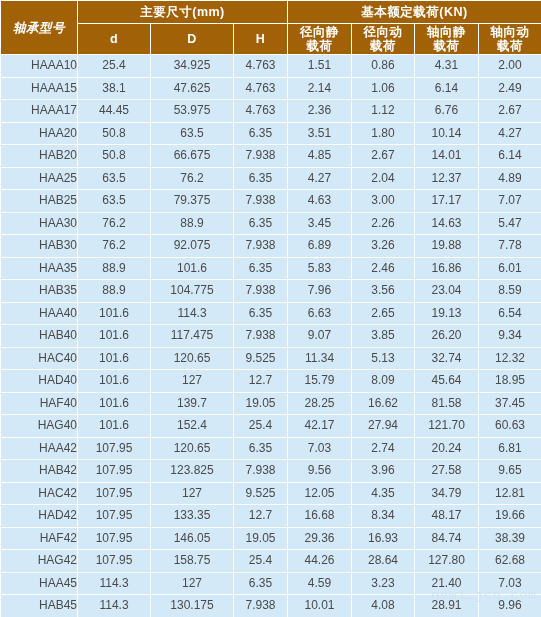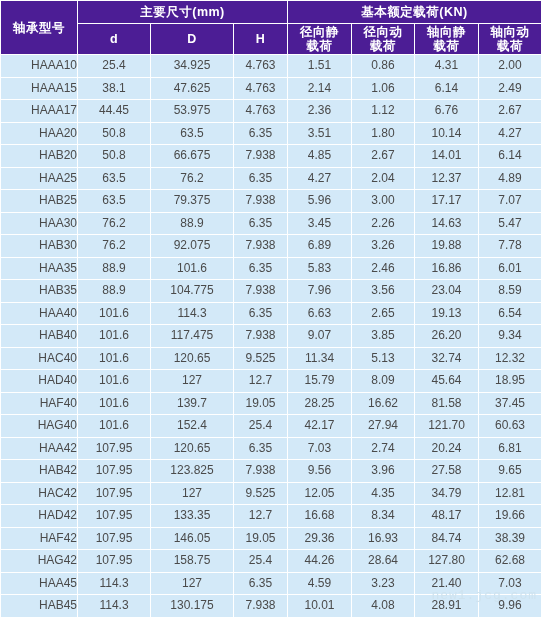--- a/index.html
+++ b/index.html
@@ -26,40 +26,41 @@
   }
   table.spec-table th,
   table.spec-table td {
     padding: 0;
     margin: 0;
     text-align: center;
     vertical-align: middle;
   }
   
   thead th {
-    background: #4c1d95;
+    background: #a16207;
     color: #ffffff;
     border: 1px solid #ffffff;
     font-weight: bold;
     letter-spacing: 0.5px;
   }
   th.group-head {
     font-size: 12.5px;
     height: 22px;
     line-height: 22px;
   }
   th.sub-head {
     font-size: 12.5px;
     height: 30px;
     line-height: 14px;
   }
   th.rowspan-head {
     font-size: 12.5px;
     height: 52px;
     line-height: 14px;
+    font-style: italic;
   }
   th.sub-head .hl {
     display: block;
   }
   
   tbody td {
     background: #d3e9f8;
     border: 1px solid #ffffff;
     color: #4a4a4a;
     font-size: 12px;
@@ -204,21 +205,21 @@
           <td>4.27</td>
           <td>2.04</td>
           <td>12.37</td>
           <td>4.89</td>
         </tr>
         <tr>
           <td class="model-cell">HAB25</td>
           <td>63.5</td>
           <td>79.375</td>
           <td>7.938</td>
-          <td>5.96</td>
+          <td>4.63</td>
           <td>3.00</td>
           <td>17.17</td>
           <td>7.07</td>
         </tr>
         <tr>
           <td class="model-cell">HAA30</td>
           <td>76.2</td>
           <td>88.9</td>
           <td>6.35</td>
           <td>3.45</td>

